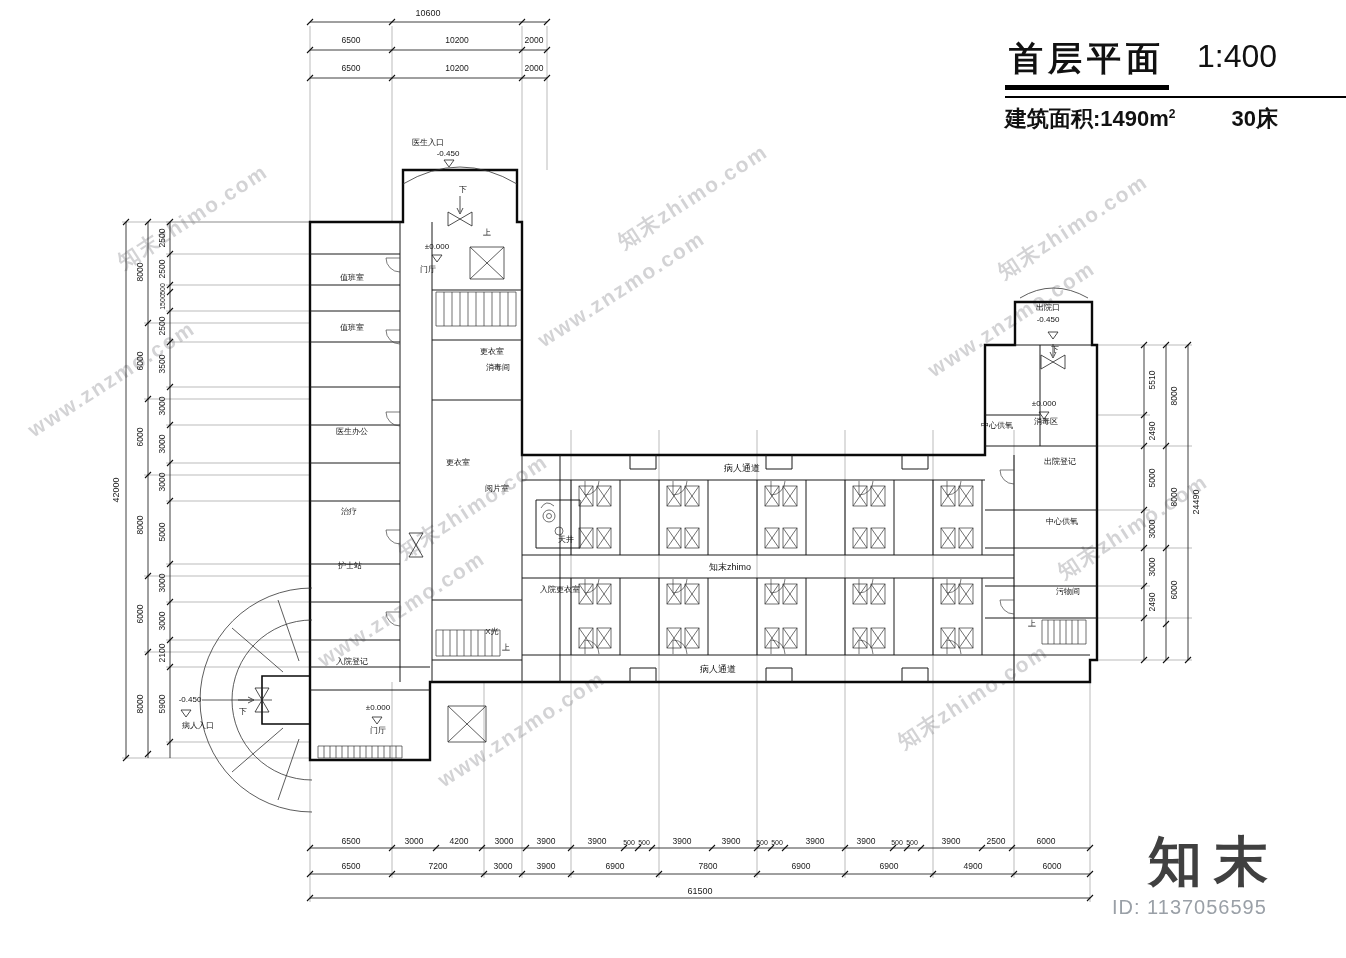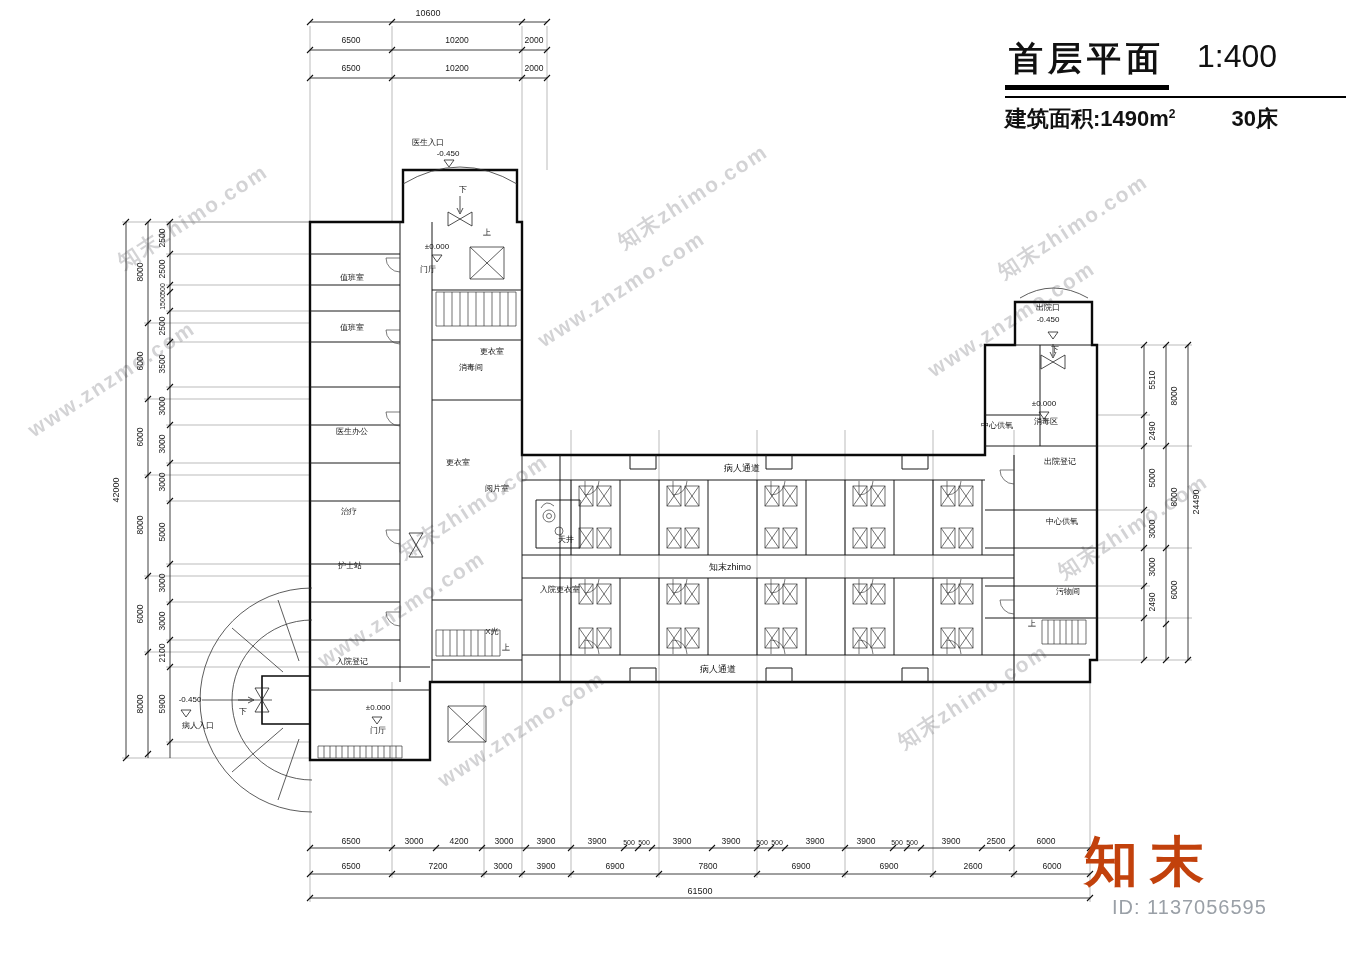--- a/index.html
+++ b/index.html
@@ -24,22 +24,22 @@
   .titleblock{position:absolute;left:1005px;top:0;width:341px;margin-top:36px;}
   .titlerow{display:flex;align-items:flex-start;}
   .maintitle{font-size:34px;font-weight:700;letter-spacing:5px;border-bottom:5px solid #000;
              padding:0 4px 3px 4px;}
   .scale{font-size:32px;font-weight:500;margin-left:28px;padding-top:2px;}
   .tb-rule{border-top:2px solid #000;margin-top:6px;width:100%;}
   .arearow{display:flex;align-items:flex-end;margin-top:6px;font-size:22px;font-weight:700;}
   .areasup{font-size:12px;vertical-align:super;}
   .beds{margin-left:56px;}
   
-  .logo{position:absolute;left:1084px;top:826px;font-size:54px;font-weight:700;
-        letter-spacing:12px;color:#c2410c;}
+  .logo{position:absolute;left:1148px;top:826px;font-size:54px;font-weight:700;
+        letter-spacing:12px;color:#404040;}
   .idtext{position:absolute;left:1112px;top:896px;font-size:20px;color:#9aa0a7;letter-spacing:1px;}
 </style>
 </head>
 <body>
 
 <div class="page">
 
   <div class="wm" style="left:120px;top:250px">知末zhimo.com</div>
   <div class="wm" style="left:30px;top:420px">www.znzmo.com</div>
   <div class="wm" style="left:620px;top:230px">知末zhimo.com</div>
@@ -274,34 +274,34 @@
   <span class="dim" style="left:1046px;top:841px">6000</span>
 
   <span class="dim" style="left:351px;top:866px">6500</span>
   <span class="dim" style="left:438px;top:866px">7200</span>
   <span class="dim" style="left:503px;top:866px">3000</span>
   <span class="dim" style="left:546px;top:866px">3900</span>
   <span class="dim" style="left:615px;top:866px">6900</span>
   <span class="dim" style="left:708px;top:866px">7800</span>
   <span class="dim" style="left:801px;top:866px">6900</span>
   <span class="dim" style="left:889px;top:866px">6900</span>
-  <span class="dim" style="left:973px;top:866px">2600</span>
+  <span class="dim" style="left:973px;top:866px">4900</span>
   <span class="dim" style="left:1052px;top:866px">6000</span>
   <span class="dim t" style="left:700px;top:891px">61500</span>
 
   <span class="lbl" style="left:428px;top:143px">医生入口</span>
   <span class="lbl" style="left:448px;top:154px">-0.450</span>
   <span class="lbl" style="left:463px;top:190px">下</span>
   <span class="lbl" style="left:437px;top:247px">±0.000</span>
   <span class="lbl" style="left:428px;top:270px">门厅</span>
   <span class="lbl" style="left:487px;top:233px">上</span>
   <span class="lbl" style="left:352px;top:278px">值班室</span>
   <span class="lbl" style="left:352px;top:328px">值班室</span>
   <span class="lbl" style="left:492px;top:352px">更衣室</span>
-  <span class="lbl" style="left:471px;top:368px">消毒间</span>
+  <span class="lbl" style="left:498px;top:368px">消毒间</span>
   <span class="lbl" style="left:352px;top:432px">医生办公</span>
   <span class="lbl" style="left:458px;top:463px">更衣室</span>
   <span class="lbl" style="left:497px;top:489px">阅片室</span>
   <span class="lbl" style="left:349px;top:512px">治疗</span>
   <span class="lbl" style="left:350px;top:566px">护士站</span>
   <span class="lbl" style="left:566px;top:540px">天井</span>
   <span class="lbl" style="left:560px;top:590px">入院更衣室</span>
   <span class="lbl" style="left:492px;top:632px">X光</span>
   <span class="lbl" style="left:506px;top:648px">上</span>
   <span class="lbl" style="left:352px;top:662px">入院登记</span>

